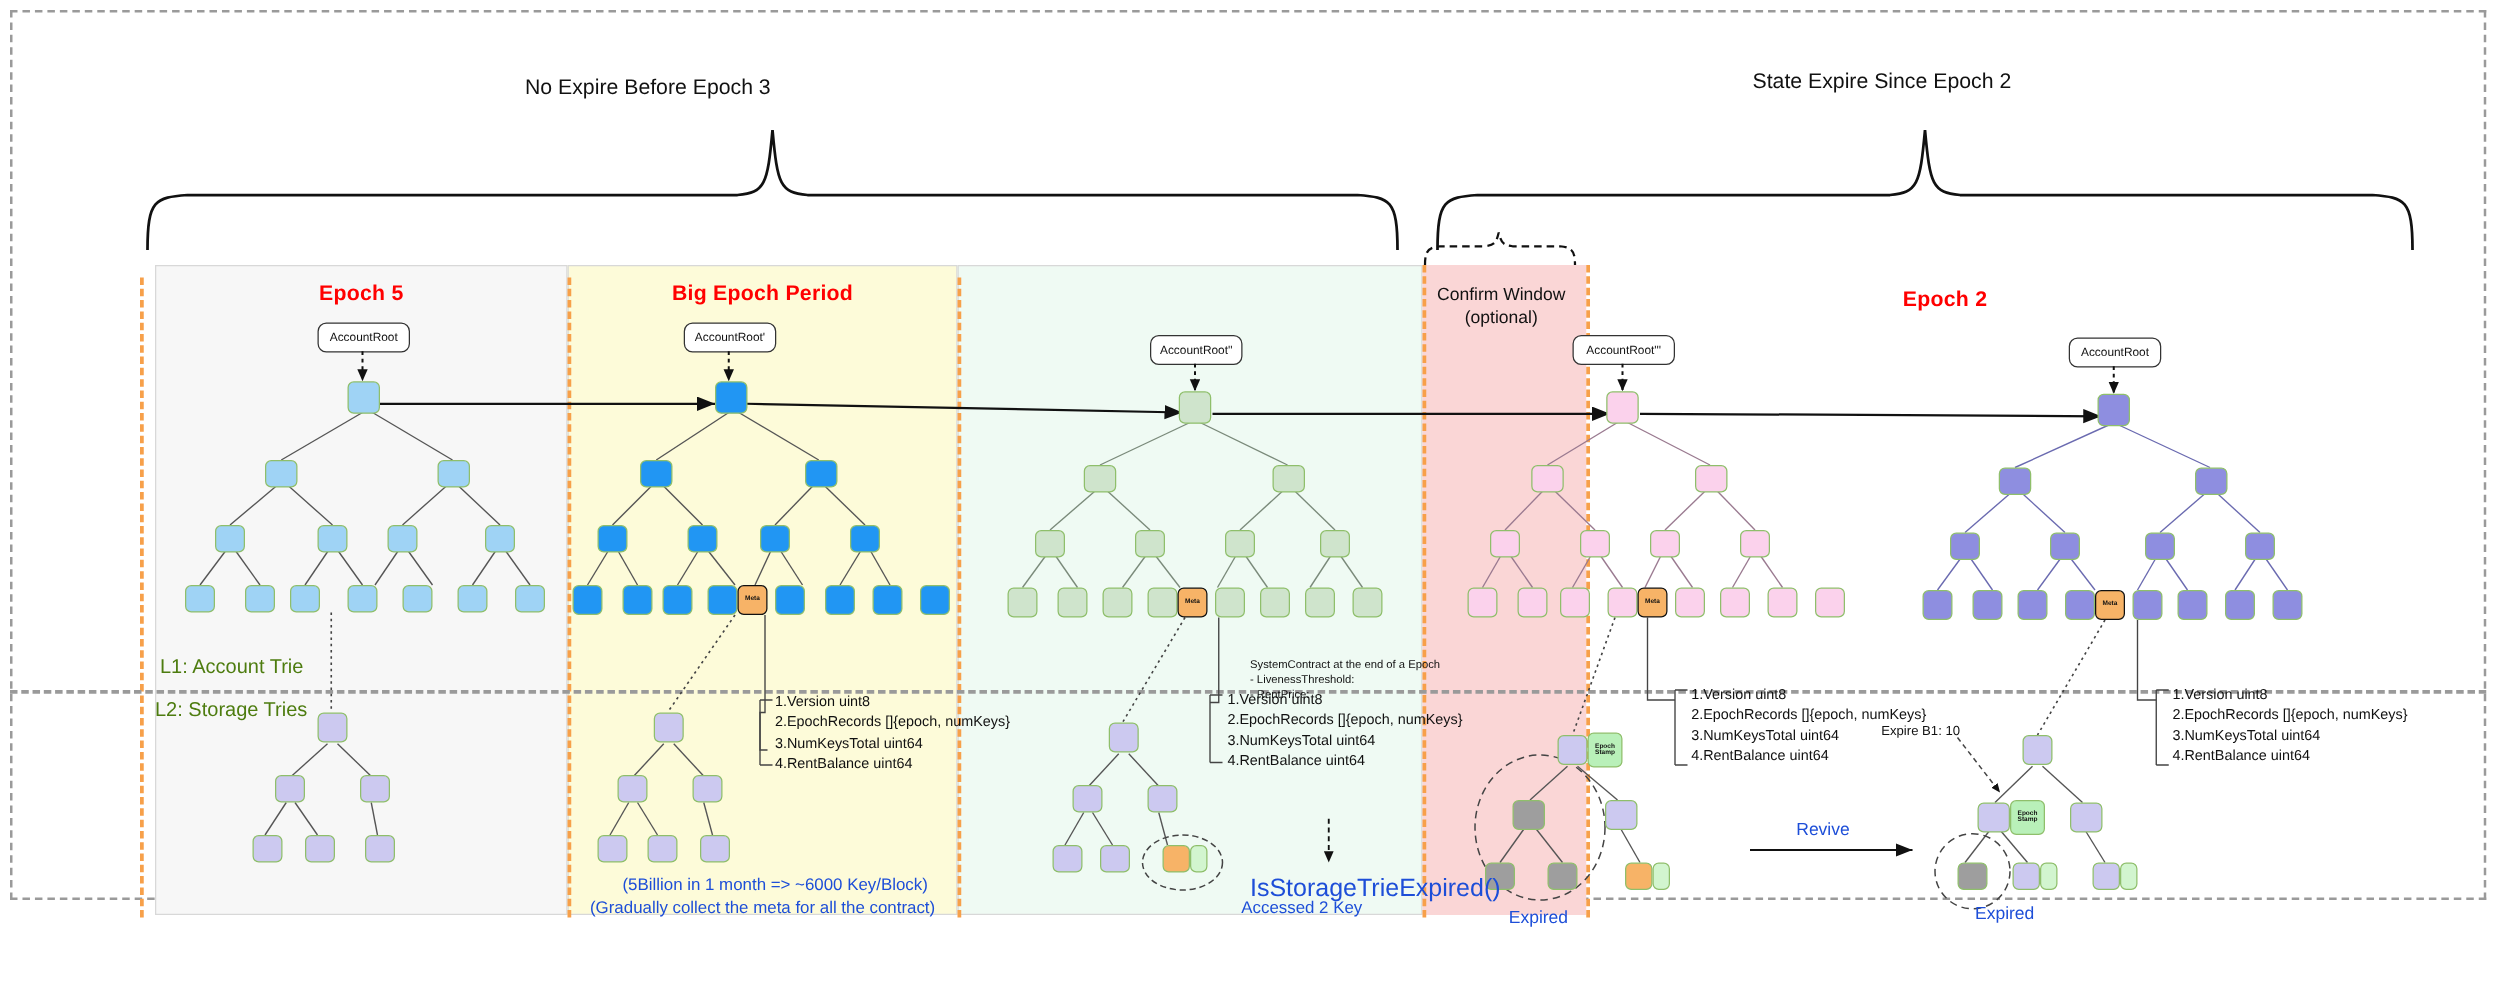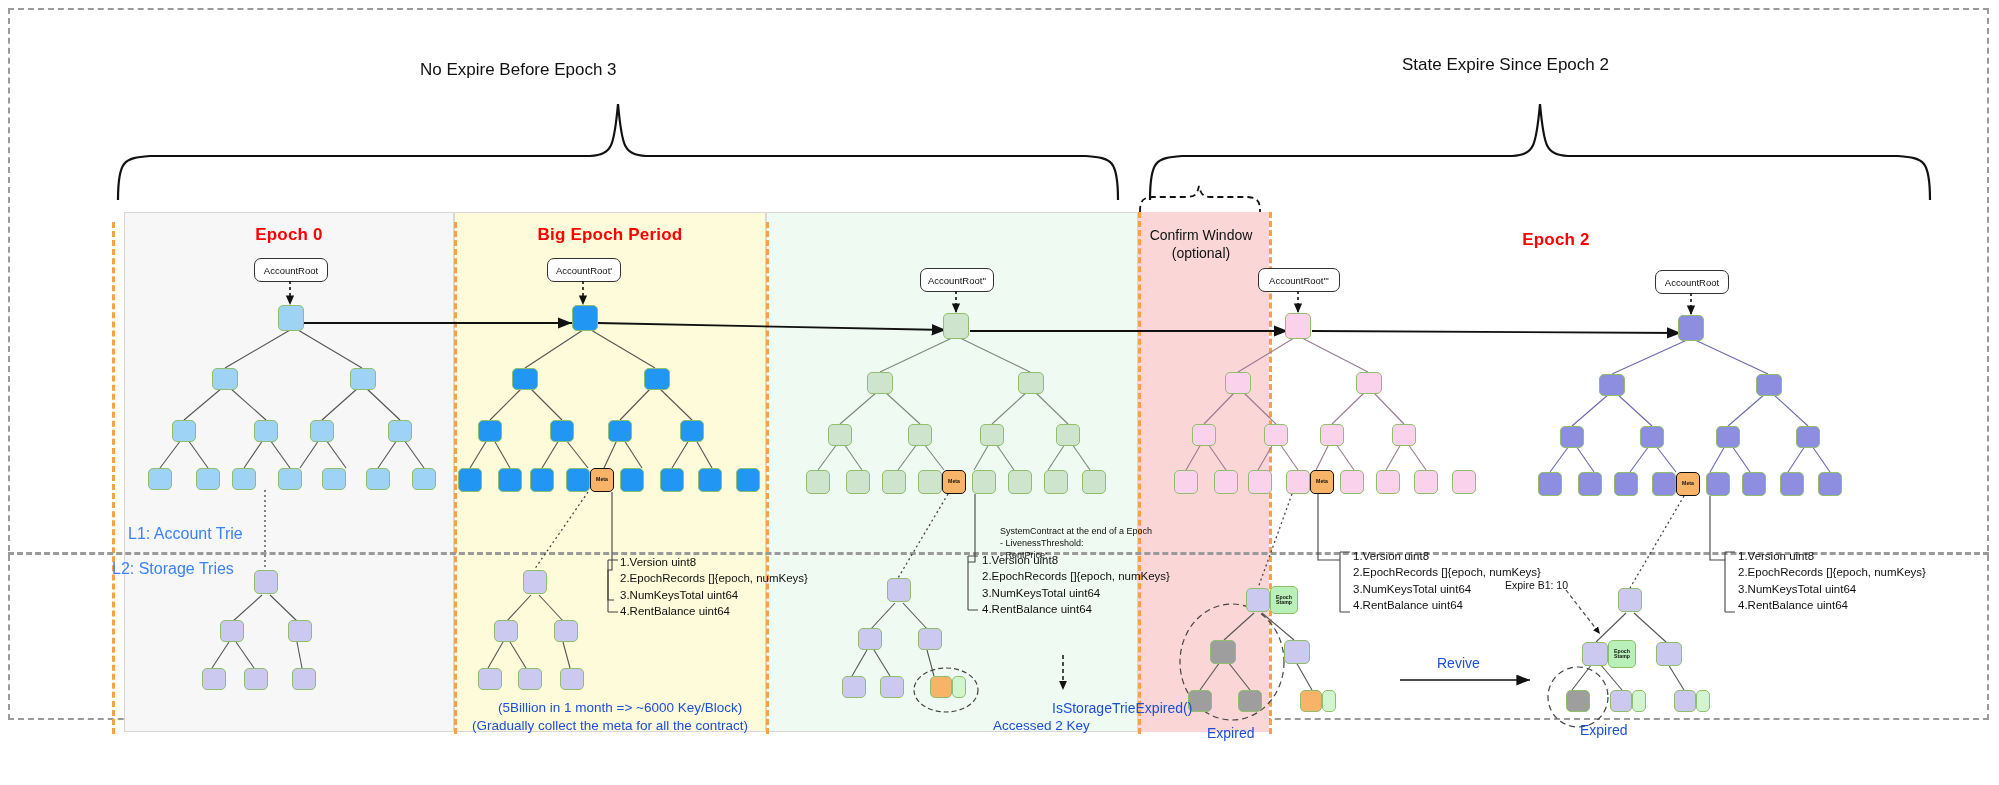--- a/index.html
+++ b/index.html
@@ -13,21 +13,21 @@
   .panel{position:absolute;box-sizing:border-box;border:1px solid #d8d8d8;}
   .panel-title{position:absolute;width:100%;text-align:center;color:#ff0000;
     font-size:17px;font-weight:700;letter-spacing:.2px;}
 
   
   .vsep{position:absolute;width:0;border-left:3px dashed #f7a04a;}
 
   
   .hsep{position:absolute;height:0;border-top:3px dashed #9a9a9a;}
 
-  .layer-label{position:absolute;font-size:16px;color:#3b82f6;}
+  .layer-label{position:absolute;font-size:16px;color:#4d7c0f;}
 
   
   .brace-label{position:absolute;font-size:17px;color:#111;white-space:nowrap;}
 
   
   .rootpill{position:absolute;background:#fff;border:1.6px solid #333;
     border-radius:7px;font-size:9.5px;color:#111;display:flex;
     align-items:center;justify-content:center;white-space:nowrap;}
 
   
@@ -64,39 +64,39 @@
   <div class="outer-dash"></div>
 
   <div class="brace-label" style="left:420px;top:60px;">No Expire Before Epoch 3</div>
   <div class="brace-label" style="left:1402px;top:55px;">State Expire Since Epoch 2</div>
 
   <div class="panel" style="left:124px;top:212px;width:330px;height:520px;background:#f7f7f7;"></div>
   <div class="panel" style="left:454px;top:212px;width:312px;height:520px;background:#fdfbd9;"></div>
   <div class="panel" style="left:766px;top:212px;width:372px;height:520px;background:#effaf3;"></div>
   <div class="panel" style="left:1138px;top:212px;width:131px;height:520px;background:#fad6d6;border:none;"></div>
 
-  <div class="panel-title" style="left:124px;top:225px;width:330px;">Epoch 0</div>
+  <div class="panel-title" style="left:124px;top:225px;width:330px;">Epoch 5</div>
   <div class="panel-title" style="left:454px;top:225px;width:312px;">Big Epoch Period</div>
   <div class="panel-title" style="left:1400px;top:230px;width:312px;">Epoch 2</div>
 
   <div class="cw-title" style="left:1146px;top:227px;">
     <span>Confirm Window</span><br>
     <span>(optional)</span>
   </div>
 
   <div class="vsep" style="left:112px;top:222px;height:512px;"></div>
   <div class="vsep" style="left:454px;top:222px;height:512px;"></div>
   <div class="vsep" style="left:766px;top:222px;height:512px;"></div>
   <div class="vsep" style="left:1138px;top:212px;height:522px;"></div>
   <div class="vsep" style="left:1269px;top:212px;height:522px;"></div>
 
   <div class="hsep" style="left:8px;top:552px;width:1981px;"></div>
 
   <div class="layer-label" style="left:128px;top:525px;">L1: Account Trie</div>
-  <div class="layer-label" style="left:112px;top:560px;">L2: Storage Tries</div>
+  <div class="layer-label" style="left:124px;top:560px;">L2: Storage Tries</div>
 
   <div class="rootpill" style="left:254px;top:258px;width:72px;height:22px;">AccountRoot</div>
   <div class="rootpill" style="left:547px;top:258px;width:72px;height:22px;">AccountRoot'</div>
   <div class="rootpill" style="left:920px;top:268px;width:72px;height:22px;">AccountRoot''</div>
   <div class="rootpill" style="left:1258px;top:268px;width:80px;height:22px;">AccountRoot'''</div>
   <div class="rootpill" style="left:1655px;top:270px;width:72px;height:22px;">AccountRoot</div>
 
   <svg class="ov" viewBox="0 0 1999 785">
     <defs>
       <marker id="ah" markerWidth="9" markerHeight="9" refX="8" refY="3.2" orient="auto">
@@ -455,21 +455,21 @@
   <div class="caption" style="left:498px;top:700px;">(5Billion in 1 month =&gt; ~6000 Key/Block)</div>
   <div class="caption" style="left:472px;top:718px;">(Gradually collect the meta for all the contract)</div>
 
   <div class="note-sm" style="left:1000px;top:525px;">
     <div>SystemContract at the end of a Epoch</div>
     <div>- LivenessThreshold:</div>
     <div>- RentPrice:</div>
   </div>
 
   <div class="caption" style="left:993px;top:718px;">Accessed 2 Key</div>
-  <div class="caption" style="left:1052px;top:700px;font-size:14px;">IsStorageTrieExpired()</div>
+  <div class="caption" style="left:1000px;top:700px;font-size:20px;">IsStorageTrieExpired()</div>
 
   <div class="caption" style="left:1207px;top:725px;font-size:14px;">Expired</div>
   <div class="caption" style="left:1580px;top:722px;font-size:14px;">Expired</div>
 
   <div class="caption" style="left:1437px;top:655px;font-size:14px;">Revive</div>
 
   <div class="note-sm" style="left:1505px;top:578px;font-size:10.5px;">Expire B1: 10</div>
 
 </div>
 

